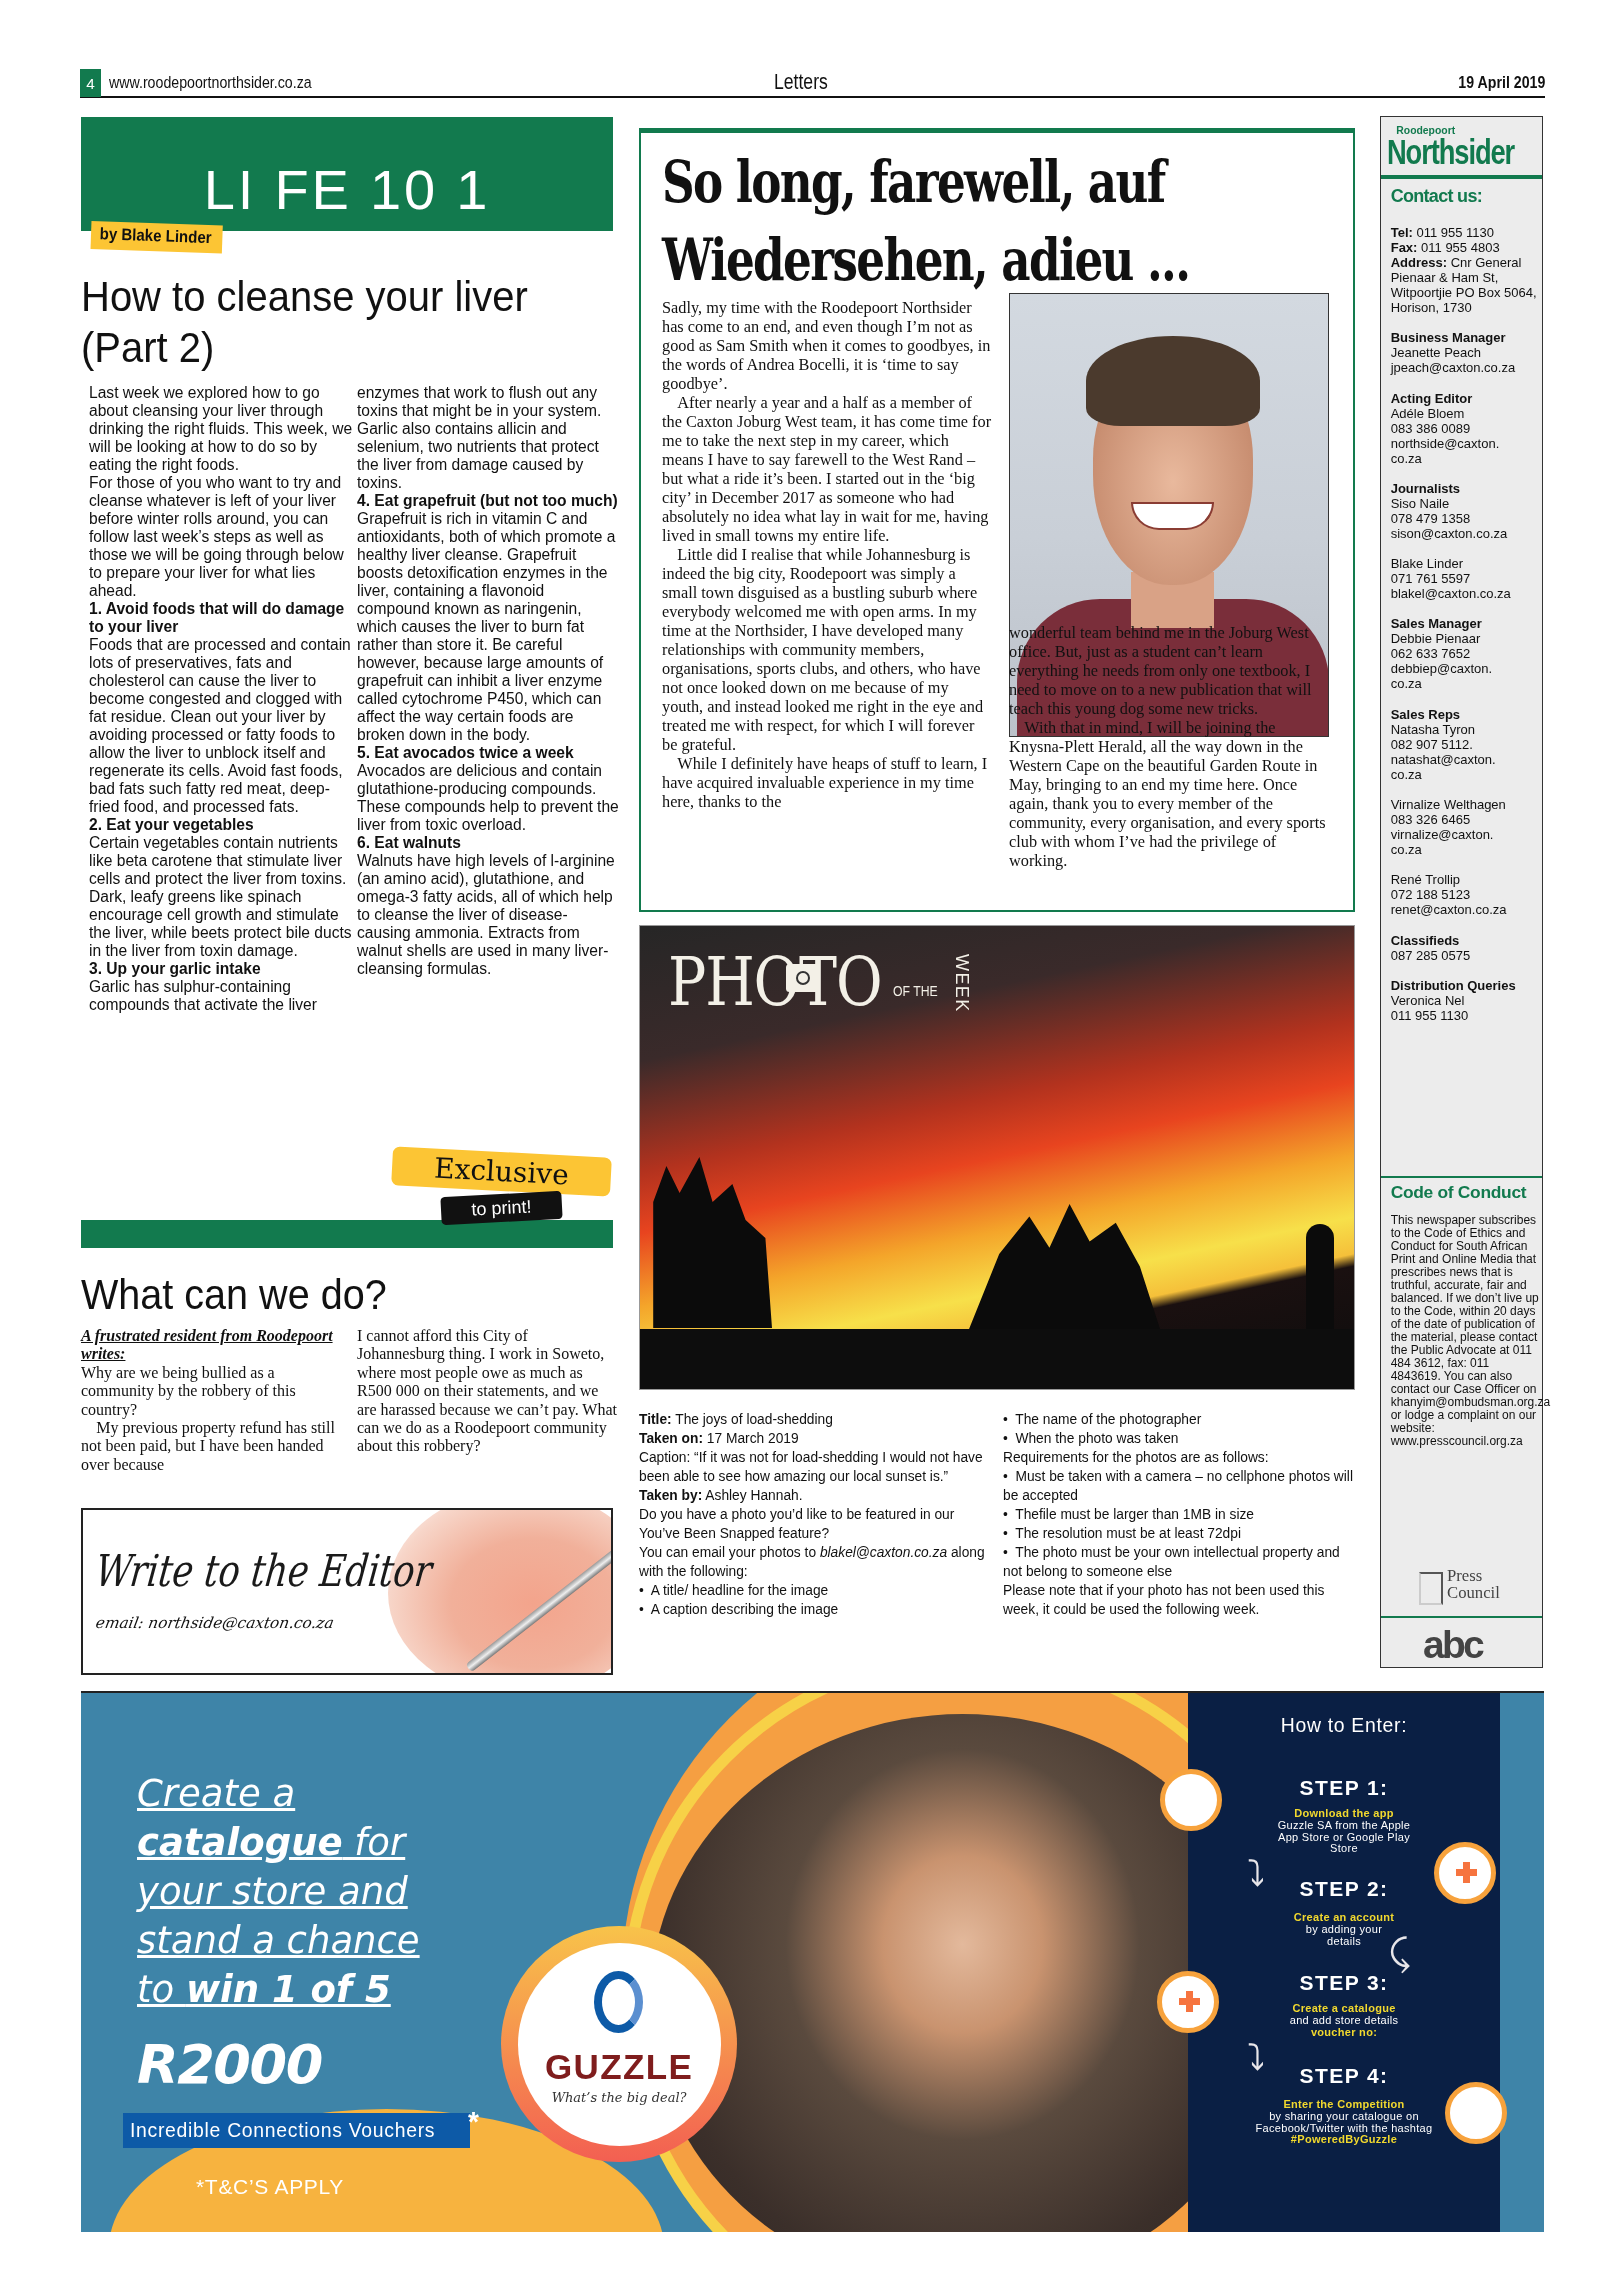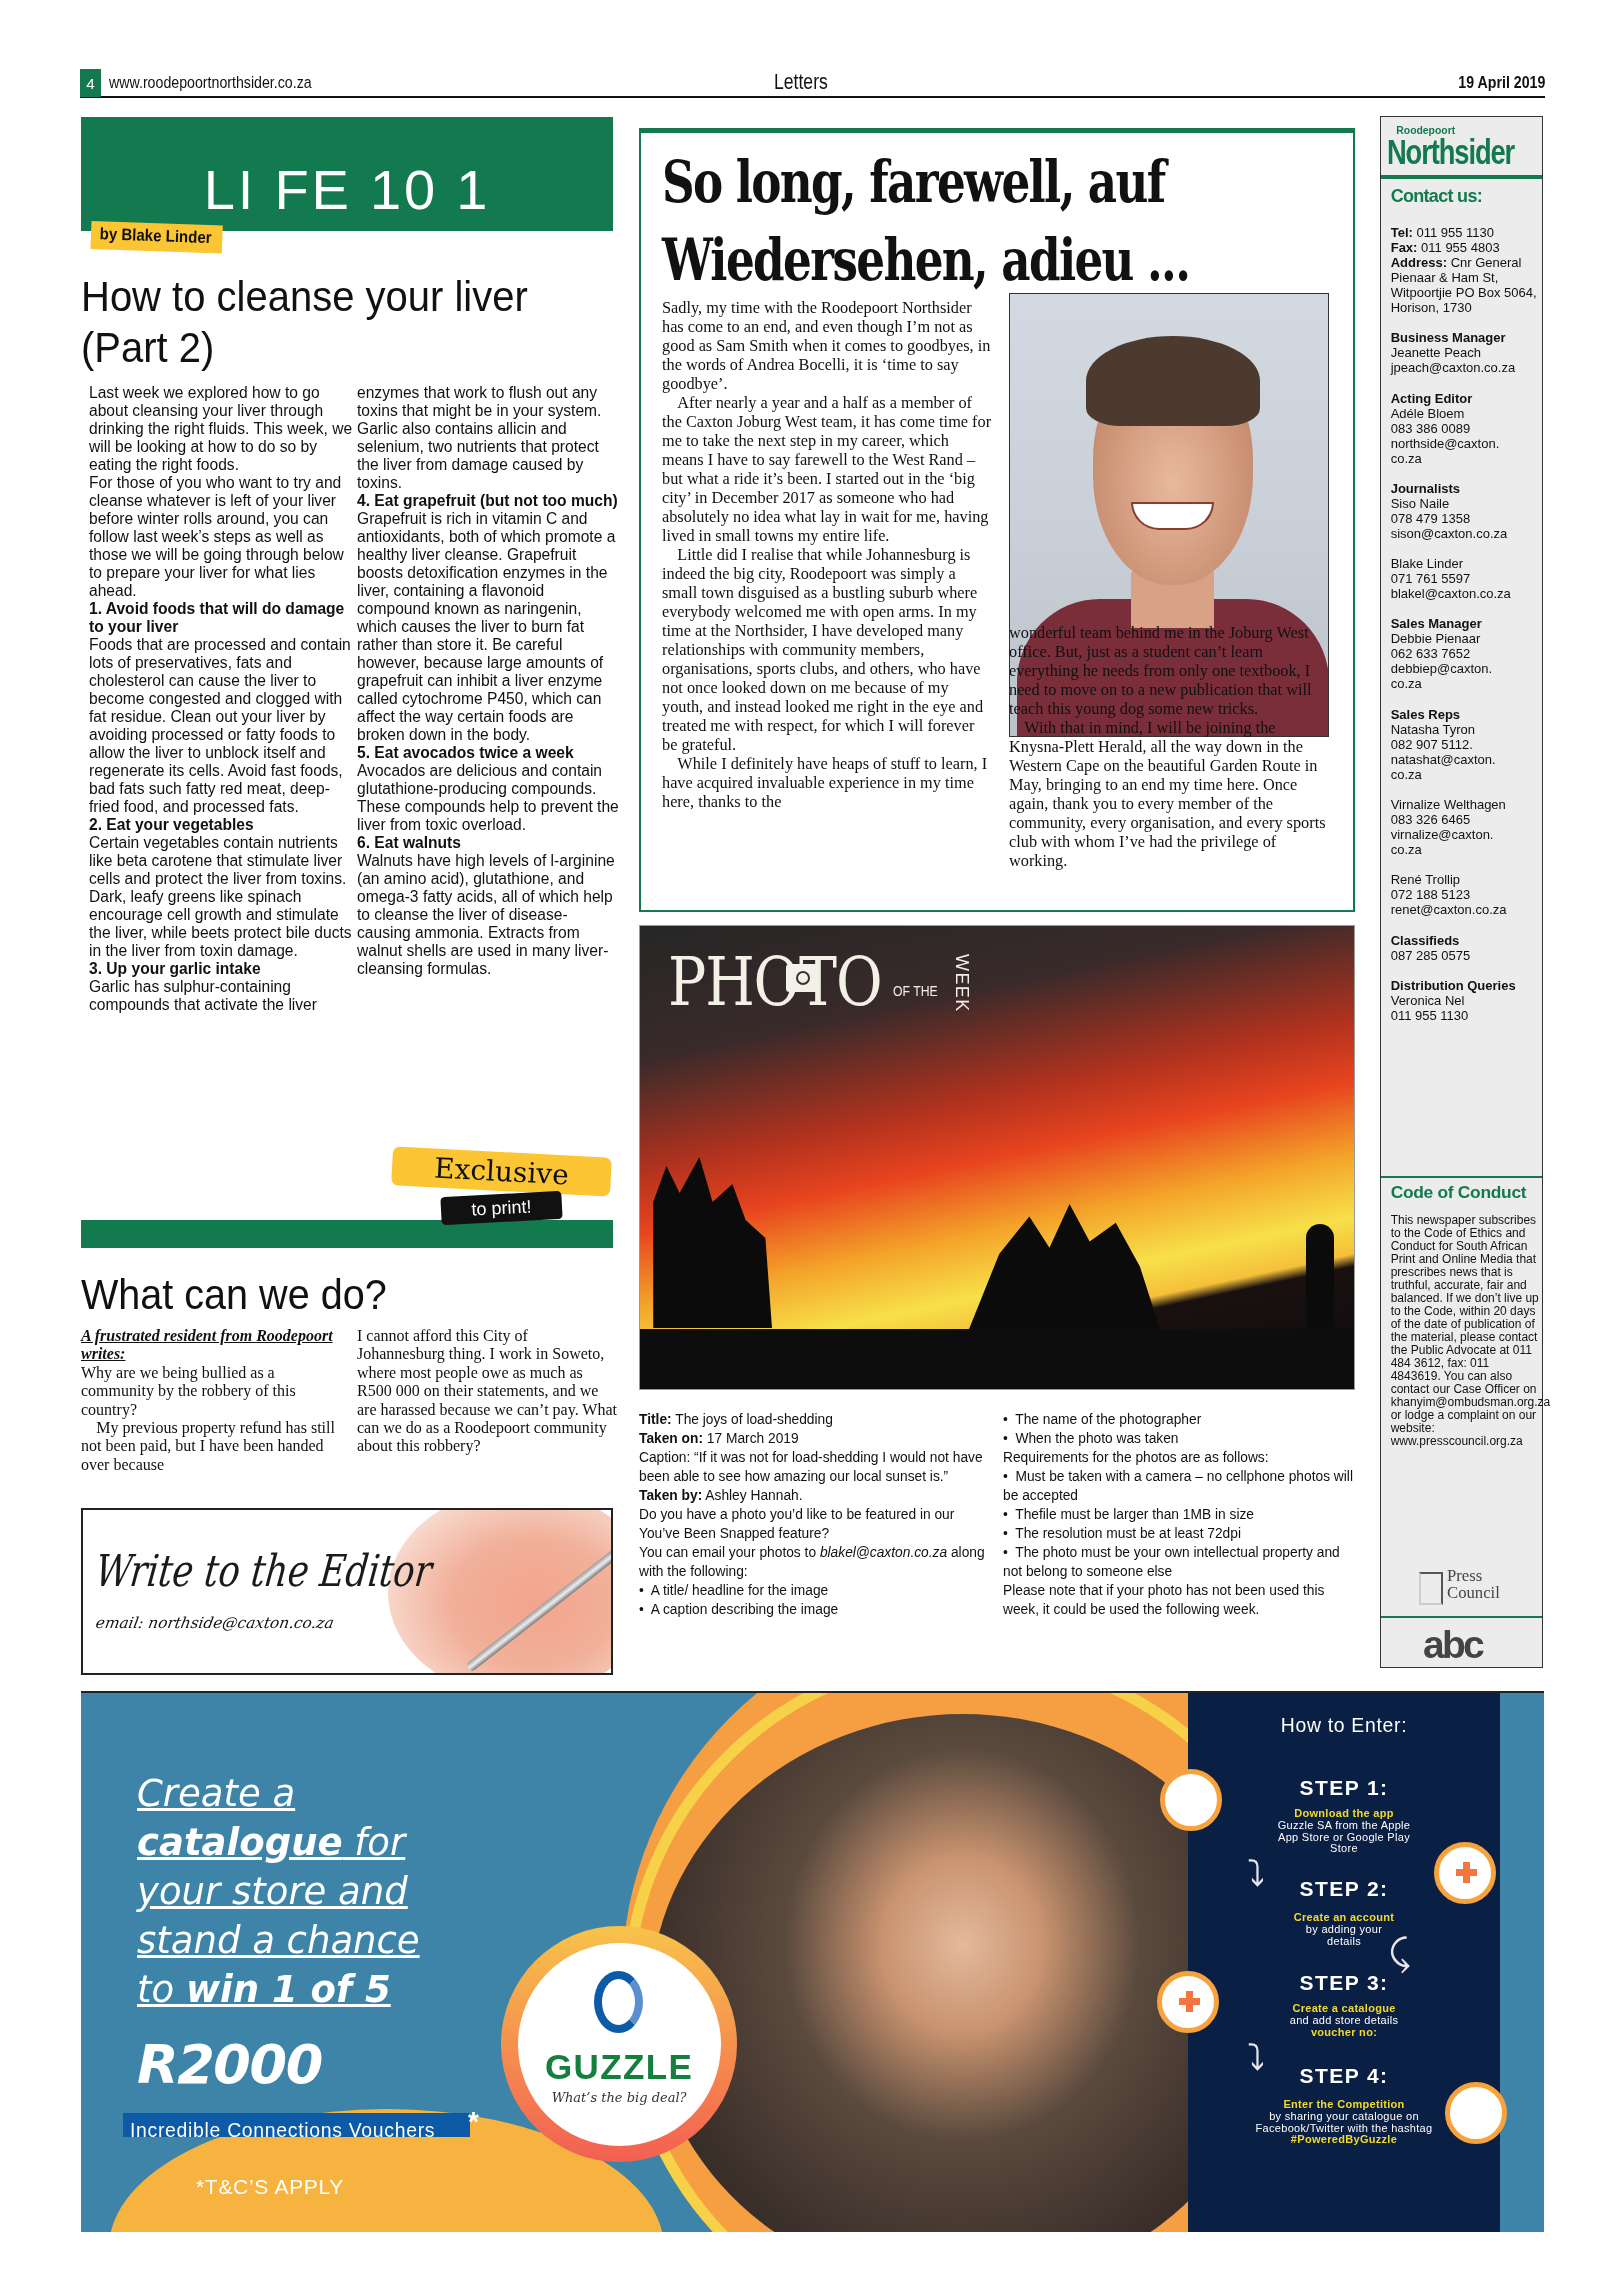--- a/index.html
+++ b/index.html
@@ -92,27 +92,27 @@
 
   
   #ad { left: 81px; top: 1691px; width: 1463px; height: 541px; background: #3e84a8; overflow: hidden; border-top: 2.1px solid #222; }
   #ad-orange-circle { left: 541px; top: -83px; width: 736px; height: 736px; border-radius: 50%; background: #f59f42; }
   #ad-yellow-ring { left: 541px; top: -42px; width: 694px; height: 694px; border-radius: 50%; border: 11px solid #f7d147; }
   #ad-photo { left: 569px; top: 21px; width: 625px; height: 576px; border-radius: 50%; background: radial-gradient(ellipse at 50% 40%, #e3b99c 0%, #c9936f 18%, #5a4a3e 40%, #3b2f2a 70%, #2a2320 100%); }
   #ad-yellow-bottom { left: 28px; top: 416px; width: 555px; height: 278px; border-radius: 50%; background: #f7b33f; }
   #ad-headline { left: 56px; top: 76px; color: #fff; font-family: "DejaVu Sans", sans-serif; font-size: 37px; line-height: 49px; font-style: italic; font-weight: 300; text-decoration: underline; }
   #ad-headline .bold { font-weight: bold; }
   #ad-amount { left: 56px; top: 340px; color: #fff; font-family: "DejaVu Sans", sans-serif; font-size: 54px; font-weight: bold; font-style: italic; letter-spacing: -1.4px; }
-  #ad-voucher { left: 42px; top: 420px; width: 347px; height: 24px; background: #0d5aa7; color: #fff; font-size: 19.4px; line-height: 35px; padding-left: 7px; letter-spacing: 0.7px; }
+  #ad-voucher { left: 42px; top: 420px; width: 347px; height: 35px; background: #0d5aa7; color: #fff; font-size: 19.4px; line-height: 35px; padding-left: 7px; letter-spacing: 0.7px; }
   #ad-voucher-star { left: 387px; top: 413px; color: #fff; font-size: 28px; font-weight: bold; }
   #ad-tcs { left: 115px; top: 482px; color: #fff; font-size: 21px; letter-spacing: 0.7px; }
   #ad-guzzle-badge { left: 420px; top: 233px; width: 236px; height: 236px; border-radius: 50%; background: linear-gradient(180deg,#f8c34a,#f35f52); }
   #ad-guzzle-inner { left: 16.7px; top: 16.7px; width: 203px; height: 203px; border-radius: 50%; background: #fff; }
   #ad-guzzle-mark { left: 76px; top: 28px; width: 49px; height: 62px; border-radius: 50%; border: 8.3px solid #0d5aa7; border-right-color: #5b8fd0; }
-  #ad-guzzle-name { left: 19.4px; top: 104px; width: 164px; text-align: center; font-size: 35px; font-weight: bold; color: #15803d; letter-spacing: 1.4px; }
+  #ad-guzzle-name { left: 19.4px; top: 104px; width: 164px; text-align: center; font-size: 35px; font-weight: bold; color: #7f1d1d; letter-spacing: 1.4px; }
   #ad-guzzle-tag { left: 19.4px; top: 147px; width: 164px; text-align: center; font-size: 13px; font-style: italic; color: #333; font-family: "DejaVu Serif", serif; }
   #ad-enter { left: 1107px; top: 0; width: 312px; height: 541px; background: #0a1f44; }
   #ad-enter-title { left: 0; top: 21px; width: 100%; text-align: center; color: #fff; font-size: 19.4px; letter-spacing: 0.7px; }
   .step-title { position: absolute; left: 0; width: 100%; text-align: center; color: #fff; font-size: 21px; font-weight: bold; letter-spacing: 1.4px; }
   .step-desc { position: absolute; left: 0; width: 100%; text-align: center; color: #fff; font-size: 11px; line-height: 11.8px; letter-spacing: 0.3px; }
   .step-desc .y { color: #f2d92e; font-weight: bold; }
   .bubble { position: absolute; width: 62px; height: 62px; border-radius: 50%; background: #fff; border: 5.6px solid #f7a23c; }
   .bubble-plus { position: absolute; left: 17.4px; top: 15.3px; width: 21px; height: 21px; }
   .bubble-plus::before, .bubble-plus::after { content: ""; position: absolute; background: #f6743f; }
   .bubble-plus::before { left: 7px; top: 0; width: 7px; height: 21px; }

